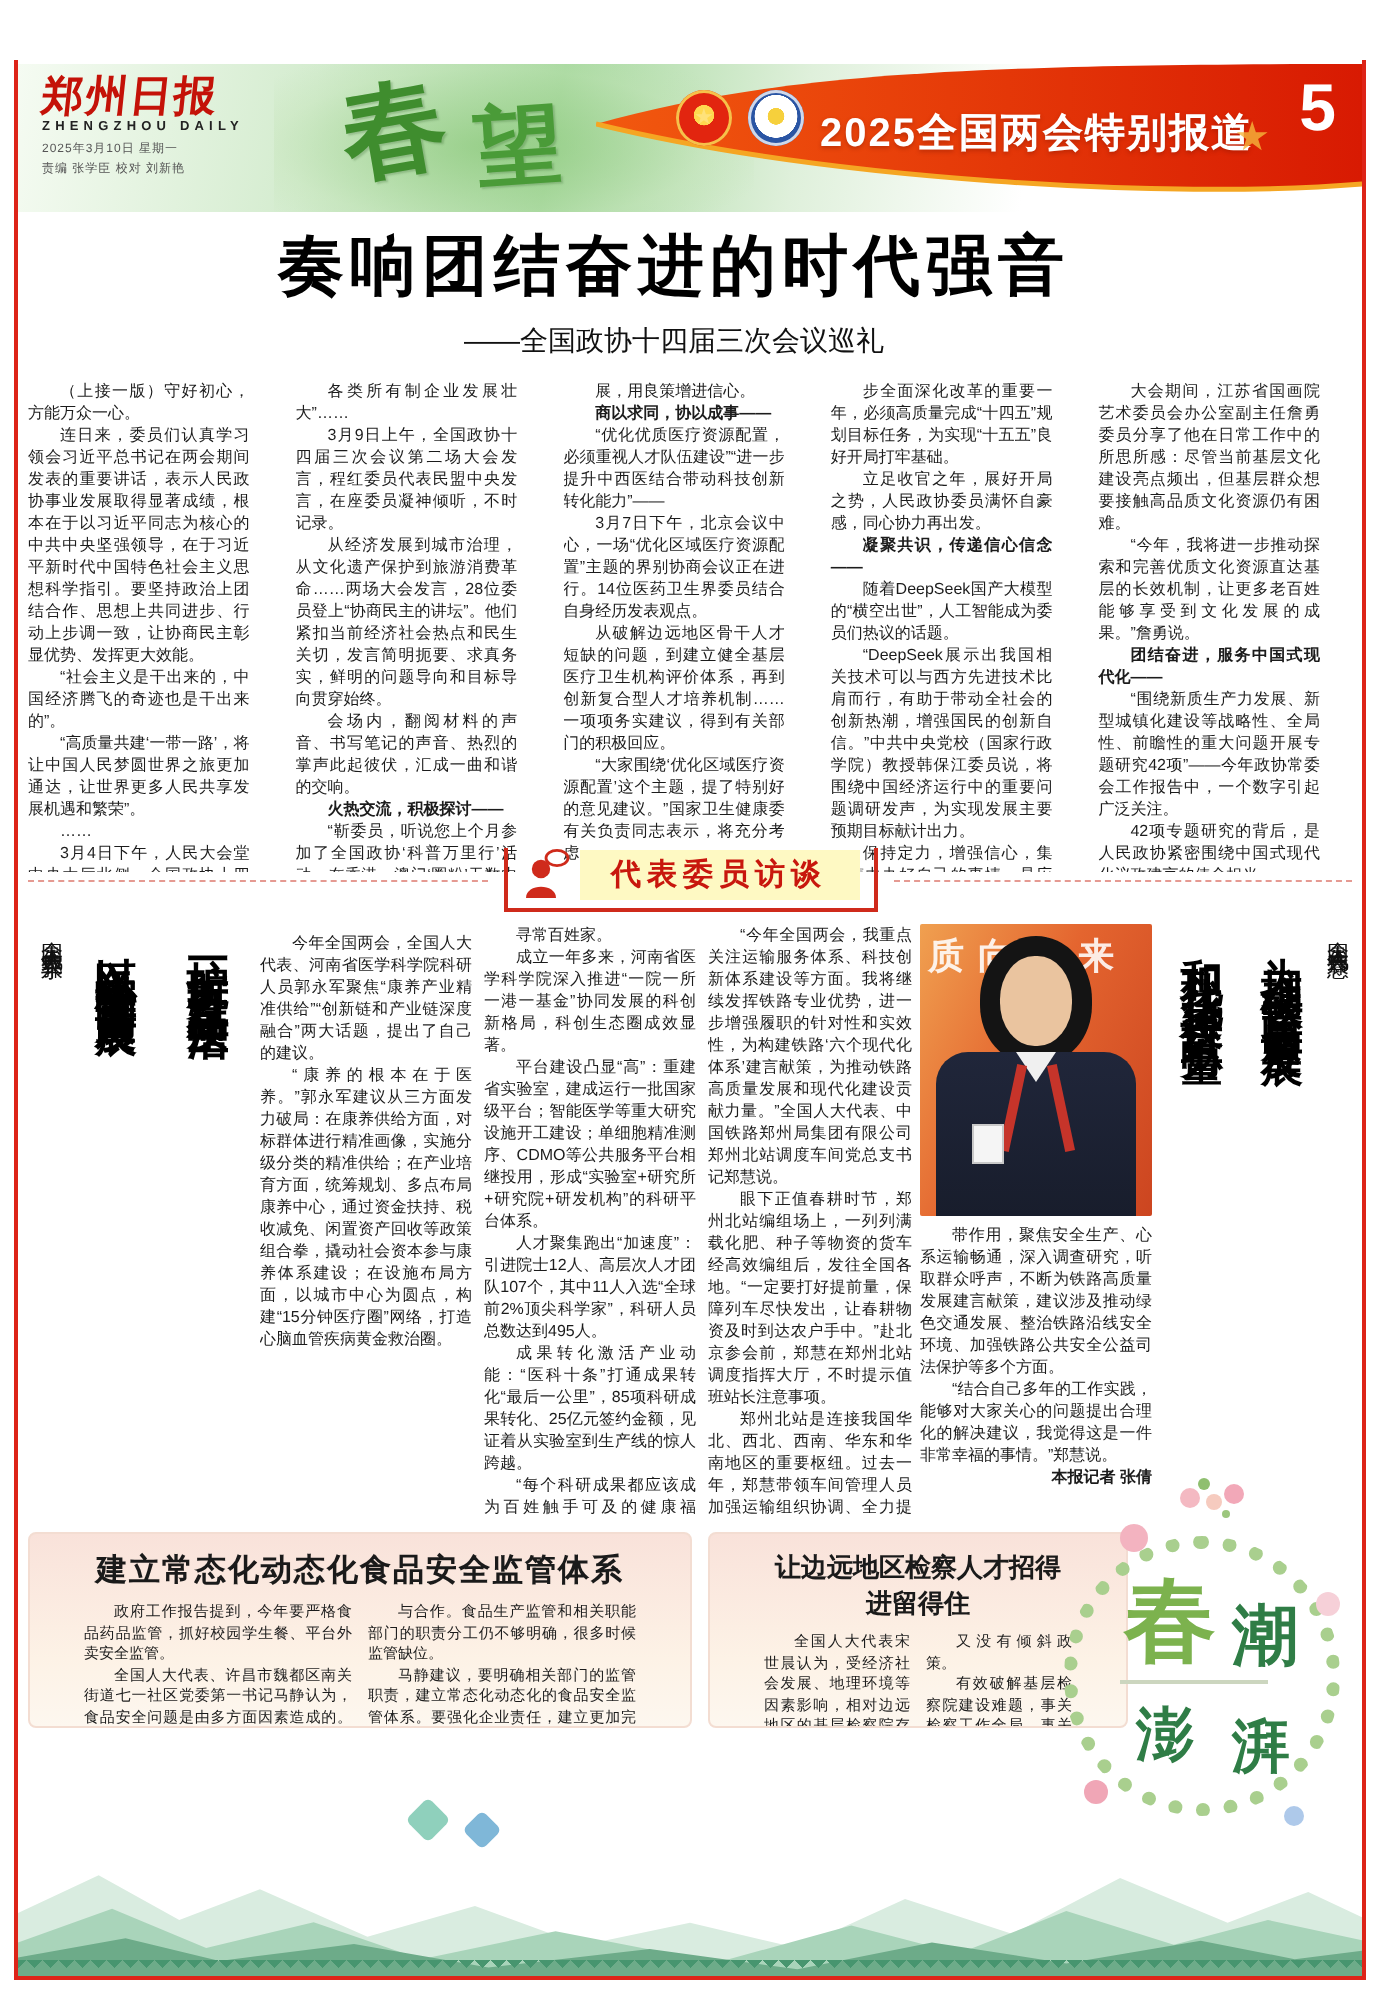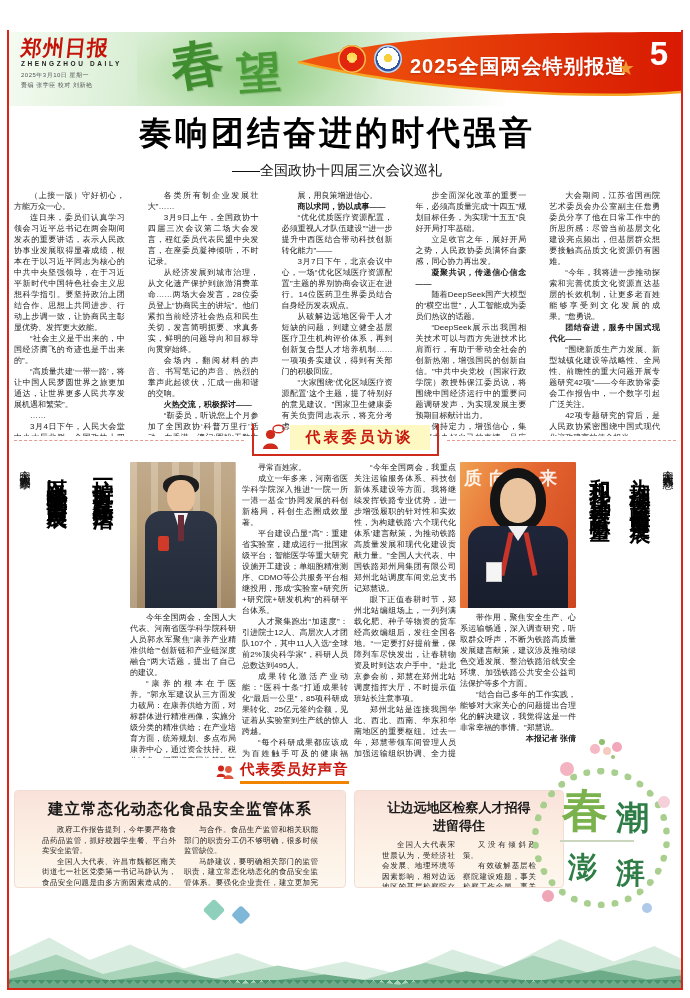--- a/index.html
+++ b/index.html
@@ -63,21 +63,21 @@
   .itv-right{width:322px;margin-left:6px;display:flex;}
   .vhead{writing-mode:vertical-rl;height:100%;overflow:hidden;}
   .vhead.l{width:112px;}
   .vhead.r{width:96px;}
   .vh-main{font-weight:bold;color:#000;margin:0;}
   .vhead.l .vh-main{font-size:21px;letter-spacing:3px;line-height:46px;}
   .vhead.r .vh-main{font-size:21px;letter-spacing:5px;line-height:40px;}
   .vh-kicker{font-size:11px;letter-spacing:1px;color:#111;}
   .vhead.l .vh-kicker{line-height:18px;}
   .vhead.r .vh-kicker{line-height:16px;}
-  .itv-colL{width:106px;margin-left:4px;display:flex;flex-direction:column;}
+  .itv-colL{width:106px;margin-left:4px;display:flex;flex-direction:row;}
   .itv-colR{width:106px;margin-left:6px;overflow:hidden;}
   .itv-colA{width:102px;overflow:hidden;}
   .itv-colB{width:116px;margin-left:4px;margin-right:4px;display:flex;flex-direction:column;}
   .itv-text{flex:1;overflow:hidden;margin-top:4px;}
   .photo{position:relative;height:146px;overflow:hidden;border-radius:1px;}
   .photo-man{background:linear-gradient(180deg,#cdb697 0%,#c2a983 45%,#a98f6d 100%);}
   .photo-man .cols{position:absolute;inset:0;background:repeating-linear-gradient(90deg,rgba(255,255,255,.15) 0 7px,rgba(60,40,20,.08) 7px 21px);}
   .man-hair{position:absolute;left:33px;top:13px;width:36px;height:20px;border-radius:50% 50% 42% 42%;background:#1d1d1d;}
   .man-face{position:absolute;left:37px;top:18px;width:28px;height:33px;border-radius:46%;background:#e9c29b;}
   .man-body{position:absolute;left:15px;top:49px;width:72px;height:97px;border-radius:16px 16px 0 0;
@@ -298,29 +298,20 @@
       <div class="vhead r">
         <div class="vh-kicker">全国人大代表郑慧：</div>
         <div class="vh-main">为推动铁路高质量发展</div>
         <div class="vh-main">和现代化建设贡献力量</div>
       </div>
     </div>
   </div>
   <div class="flower-deco"></div>
 
   <div class="voices">
-    <div class="voices-head">
-      <svg width="18" height="16" viewBox="0 0 18 16">
-        <circle cx="5" cy="4.5" r="3" fill="#d0261c"></circle>
-        <path d="M0.5,13 C0.5,8.5 9.5,8.5 9.5,13 Z" fill="#d0261c"></path>
-        <circle cx="12.5" cy="5.5" r="3.4" fill="#e2553e"></circle>
-        <path d="M7.5,15 C7.5,10 17.5,10 17.5,15 Z" fill="#e2553e"></path>
-      </svg>
-      <div class="voices-title">代表委员好声音</div>
-    </div>
     <div class="cards">
       <div class="card card-left">
         <h3>建立常态化动态化食品安全监管体系</h3>
         <div class="card-cols">
           <div class="card-col txtcol">
               <p class="col-p">政府工作报告提到，今年要严格食品药品监管，抓好校园学生餐、平台外卖安全监管。</p>
               <p class="col-p">全国人大代表、许昌市魏都区南关街道七一社区党委第一书记马静认为，食品安全问题是由多方面因素造成的。有些消费者缺乏食品安全意识，让不安全食品有了生存空间。而更深层次的原因是食品安全信息由不同部门掌握，缺乏统一协调的信息共享机制，部门间对食品安全监管工作难以实现及时、准确的衔接</p>
             </div>
           <div class="card-col txtcol">
               <p class="col-p">与合作。食品生产监管和相关职能部门的职责分工仍不够明确，很多时候监管缺位。</p>

